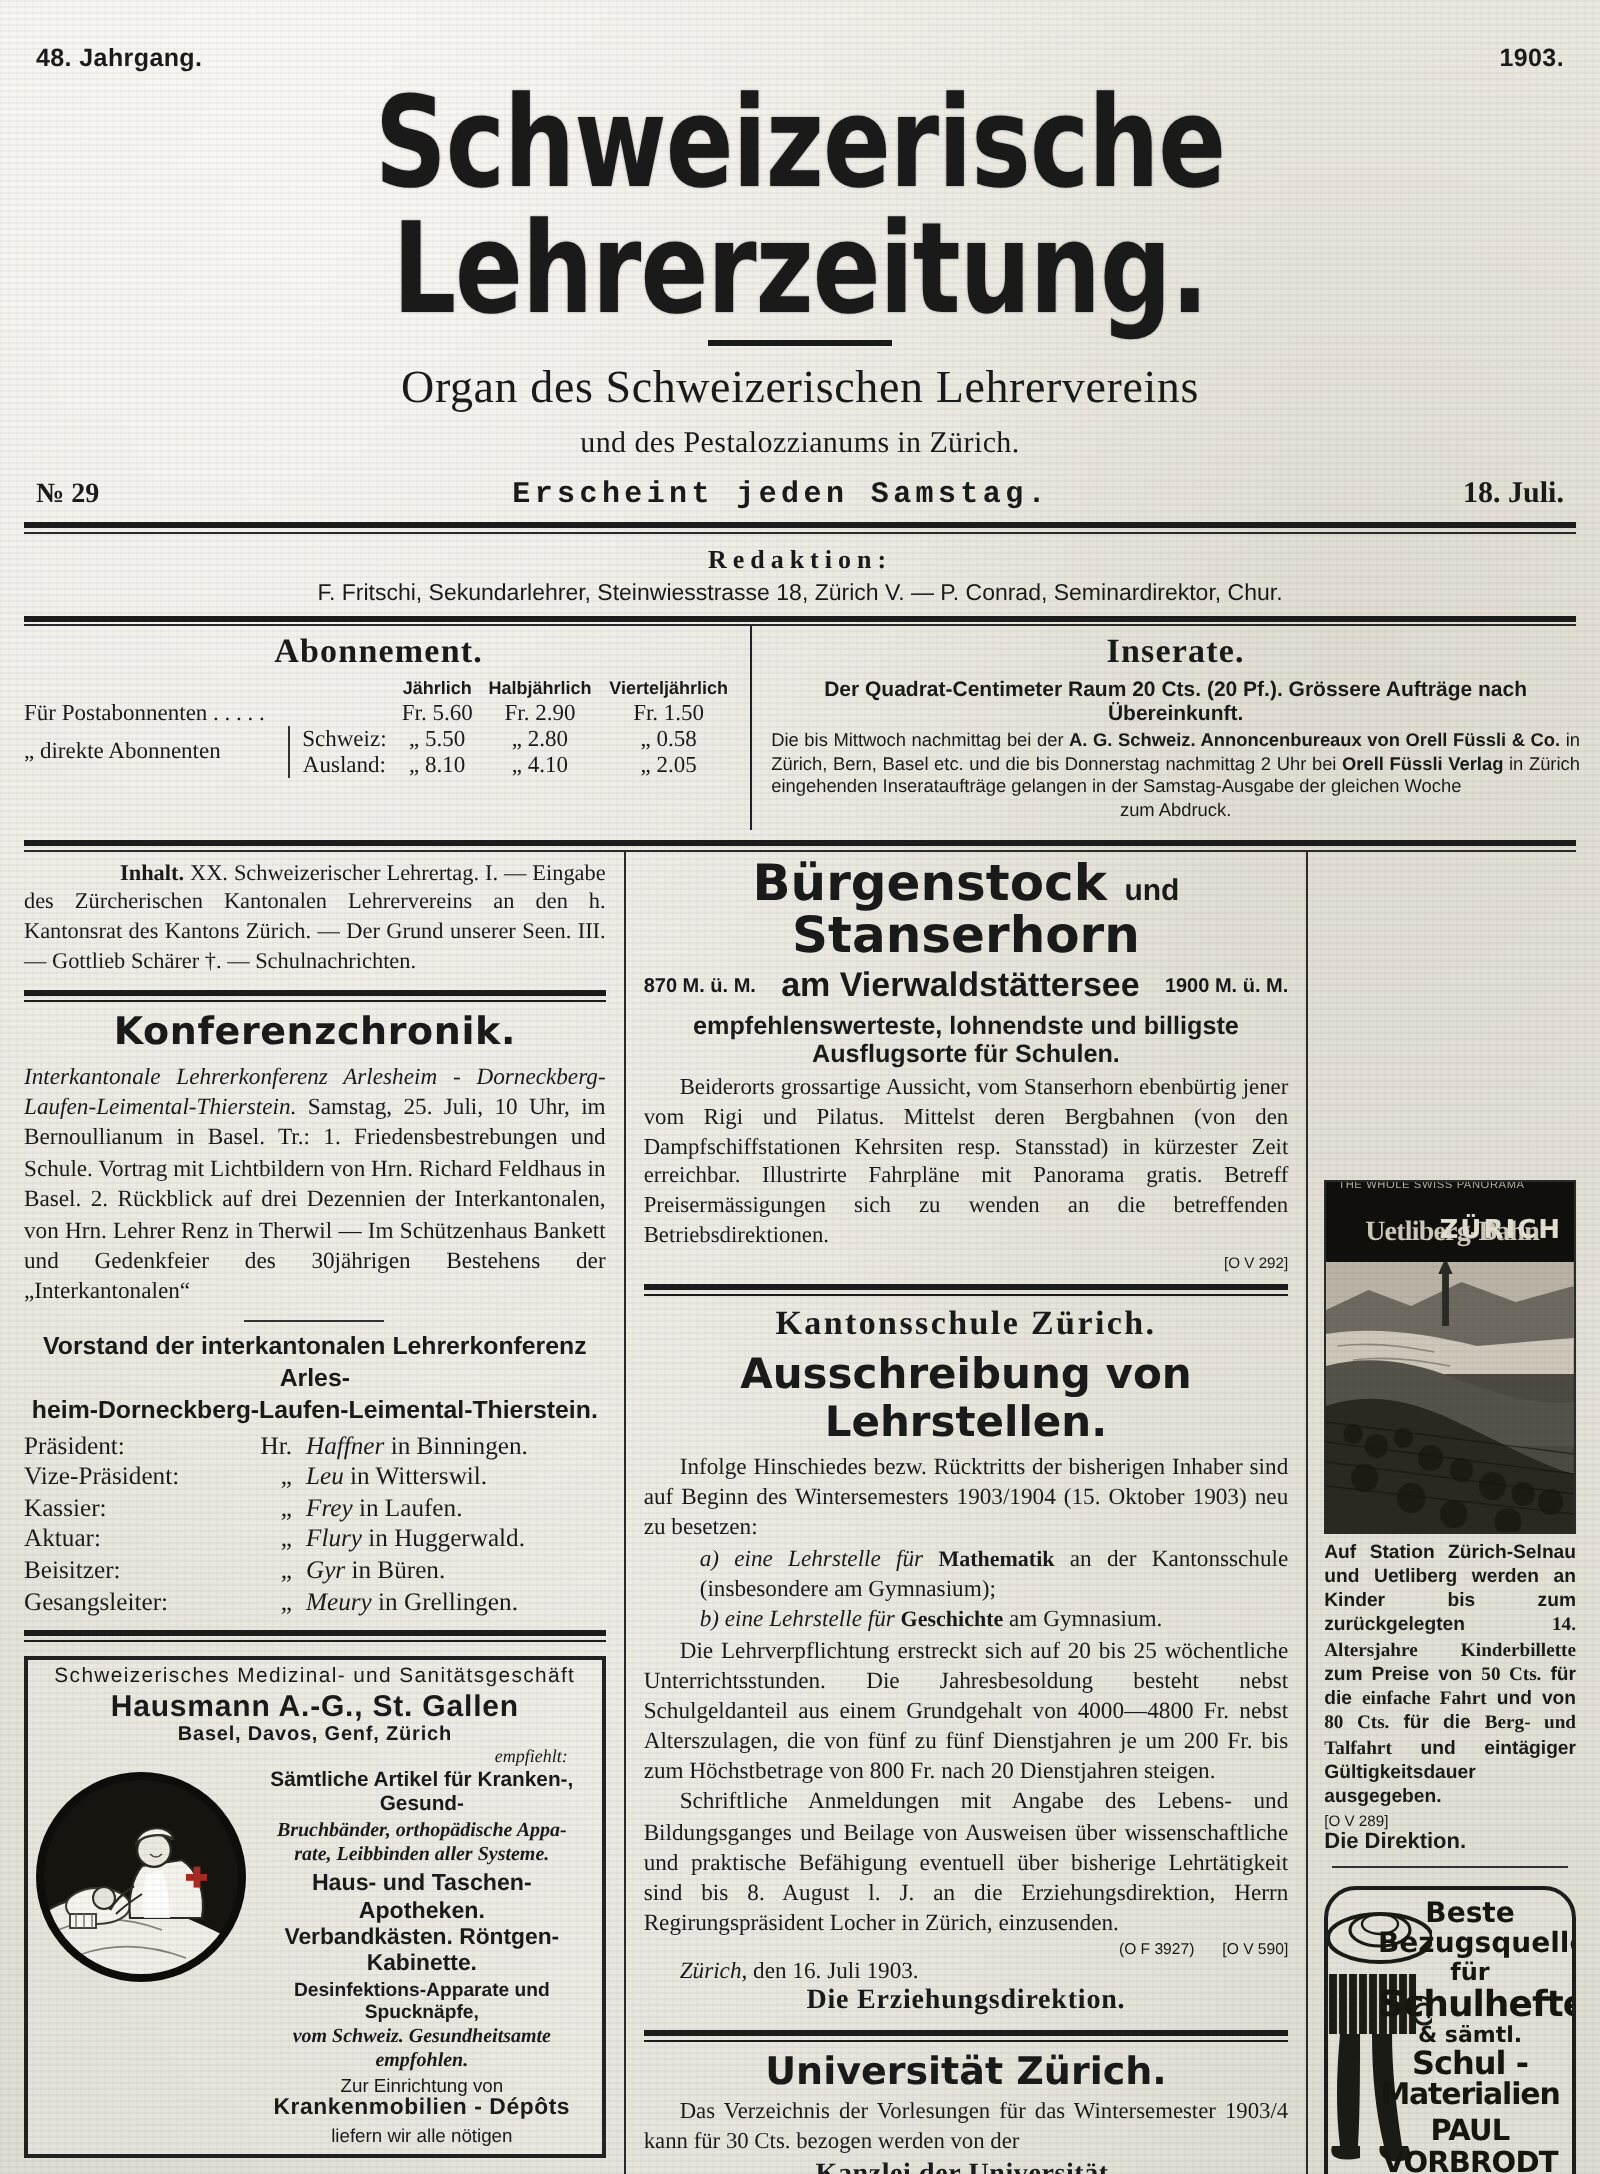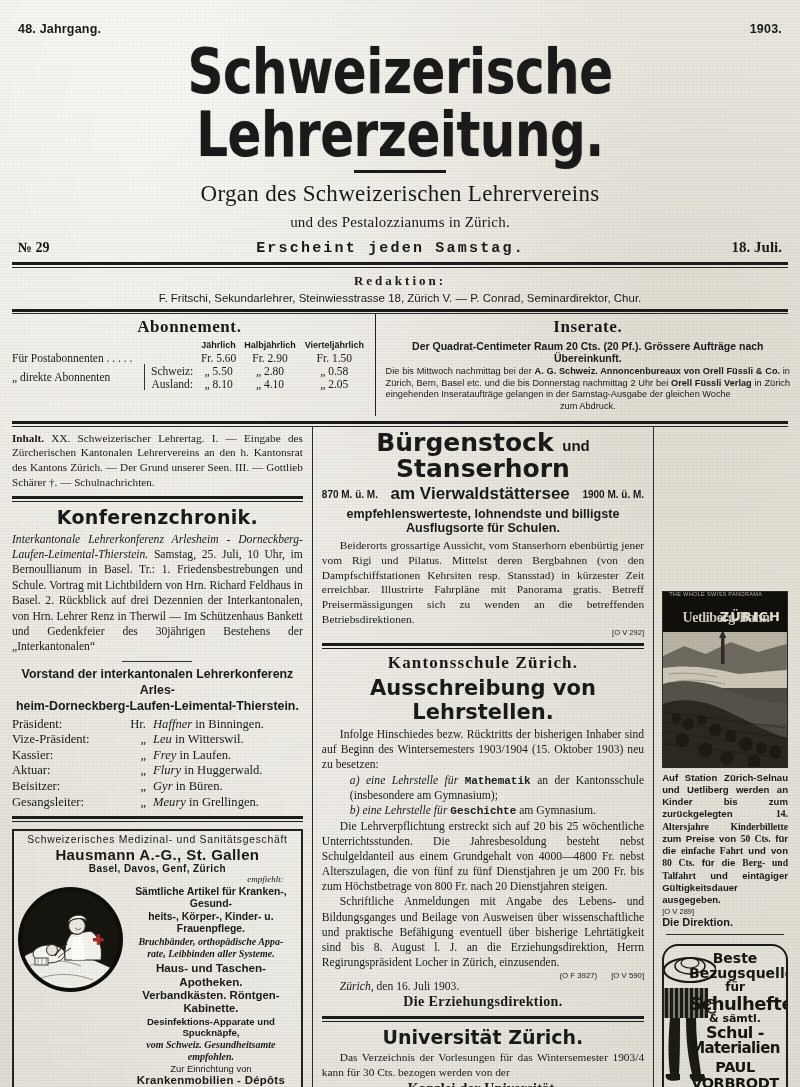--- a/index.html
+++ b/index.html
@@ -76,21 +76,21 @@
   .ins-body .ctr{display:block;text-align:center;}
 
   
   .cols{display:flex;margin:0 12px;}
   .colL{width:305px;padding-right:6px;}
   .divider{width:0;border-left:1.5px solid #2b2b2b;margin:0 3px;}
   .colC{width:338px;padding:0 6px;}
   .colR{width:132px;padding-left:5px;}
 
   .inhalt{font-size:11.2px;text-align:justify;line-height:1.32;margin-top:4px;}
-  .inhalt b{font-weight:bold;}
+  .inhalt b{font-weight:bold;margin-left:48px;}
   .dblrule{border:0;border-top:3px solid #1c1c1c;border-bottom:1px solid #1c1c1c;
     height:2px;margin:6px 0 4px 0;}
   .secthead{text-align:center;font-family:"DejaVu Sans",sans-serif;font-weight:bold;
     font-size:19px;letter-spacing:.3px;margin:2px 0 4px 0;}
   .konf{font-size:11.6px;line-height:1.33;text-align:justify;}
   .konf .it{font-style:italic;}
   .minirule{width:70px;border-top:1.5px solid #333;margin:6px auto 4px auto;}
 
   .vorstand-h{font-family:"Liberation Sans",sans-serif;font-weight:bold;font-size:12.4px;
     line-height:1.3;text-align:center;}
@@ -134,21 +134,21 @@
   .burg-body{font-size:11.4px;line-height:1.3;text-align:justify;margin-top:3px;}
   .codeR{text-align:right;font-size:7.6px;font-family:"Liberation Sans",sans-serif;margin-top:1px;}
 
   .kant-h{text-align:center;font-family:"Liberation Serif",serif;font-weight:bold;
     font-size:17px;letter-spacing:1.2px;margin-top:3px;}
   .aus-h{text-align:center;font-family:"DejaVu Sans",sans-serif;font-weight:bold;
     font-size:21px;margin-top:3px;}
   .kant-body{font-size:11.6px;line-height:1.31;text-align:justify;margin-top:3px;}
   .kant-body p{margin:0;text-indent:18px;}
   .kant-body .itm{display:block;text-indent:0;padding-left:28px;}
-  .kant-body b{font-family:Liberation Mono, monospace;font-weight:bold;font-size:11px;}
+  .kant-body b{font-family:Liberation Serif, serif;font-weight:bold;font-size:11px;}
   .kant-body i{font-style:italic;}
   .sigrow{display:flex;justify-content:flex-end;gap:14px;font-size:7.8px;
     font-family:"Liberation Sans",sans-serif;margin-top:1px;}
   .dsig{text-align:center;font-family:"Liberation Serif",serif;font-weight:bold;
     font-size:14px;letter-spacing:.4px;margin-top:1px;}
   .datel{font-size:11.6px;text-indent:18px;}
   .datel i{font-style:italic;}
 
   .uni-h{text-align:center;font-family:"DejaVu Sans",sans-serif;font-weight:bold;font-size:19px;}
   .uni-body{font-size:11.4px;line-height:1.3;text-align:justify;text-indent:18px;margin-top:2px;}
@@ -372,21 +372,20 @@
                 <line x1="19" y1="70" x2="19" y2="77" stroke="#6e6b62" stroke-width=".7"></line>
                 <line x1="23" y1="70" x2="23" y2="77" stroke="#6e6b62" stroke-width=".7"></line>
                 <line x1="27" y1="70" x2="27" y2="77" stroke="#6e6b62" stroke-width=".7"></line>
               </g>
               <circle cx="51.5" cy="51.5" r="50" fill="none" stroke="#0e0d0a" stroke-width="3"></circle>
             </svg>
           </div>
 
           <div class="haus-txt">
             <div class="hl">Sämtliche Artikel für Kranken-, Gesund-</div>
-            <div class="hl">heits-, Körper-, Kinder- u. Frauenpflege.</div>
             <div class="hi">Bruchbänder, orthopädische Appa-</div>
             <div class="hi">rate, Leibbinden aller Systeme.</div>
             <div class="hl" style="font-size:11.6px;margin-top:1px">Haus- und Taschen-Apotheken.</div>
             <div class="hl" style="font-size:11.4px">Verbandkästen. Röntgen-Kabinette.</div>
             <div class="hl sm">Desinfektions-Apparate und Spucknäpfe,</div>
             <div class="hi">vom Schweiz. Gesundheitsamte empfohlen.</div>
             <div class="hc">Zur Einrichtung von</div>
             <div class="hl" style="font-size:11.4px;letter-spacing:.3px">Krankenmobilien - Dépôts</div>
             <div class="hc">liefern wir alle nötigen</div>
 

